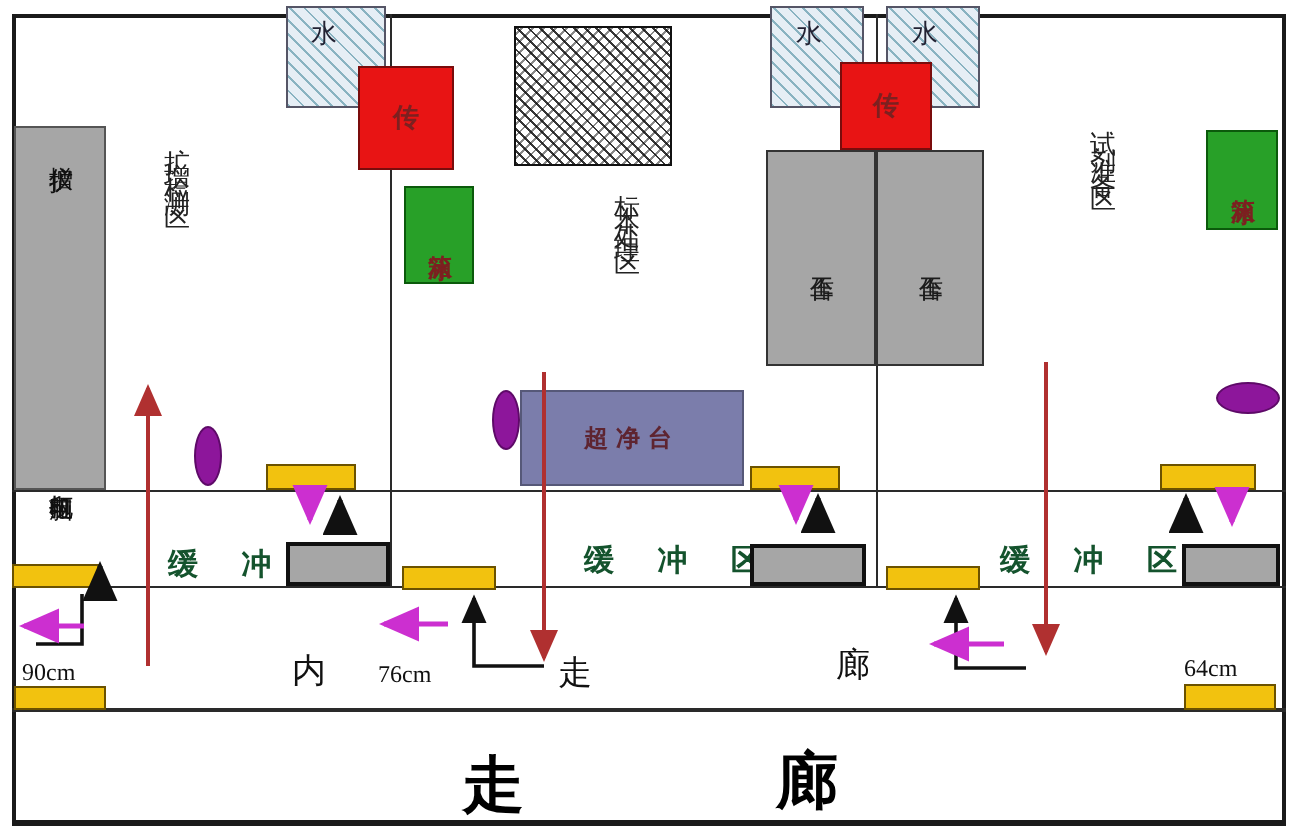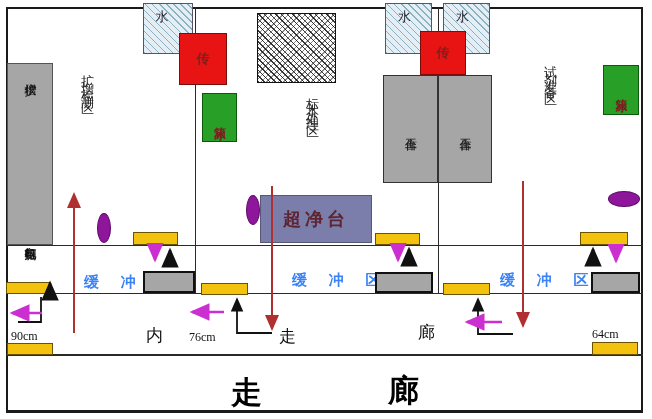--- a/index.html
+++ b/index.html
@@ -28,28 +28,28 @@
       var(--water_bg);
       border:1px solid #556; z-index:2; color:#223; font-size:13px; text-align:center;}
   .hatchbox{background:
       repeating-linear-gradient(45deg, rgba(20,20,20,0.85) 0 1px, rgba(0,0,0,0) 1px 4px),
       repeating-linear-gradient(-45deg, rgba(20,20,20,0.5) 0 1px, rgba(0,0,0,0) 1px 4px),
       #fff;
       border:1px solid #111; z-index:2;}
   .door{background:var(--gold_door); border:1px solid #6b5200; z-index:4;}
   .ellipse{background:var(--purple_ellipse); border:1px solid #5e0a68; border-radius:50%; z-index:3;}
   .slatebox{background:var(--slate_box); border:1px solid #565878; z-index:2; display:flex; align-items:center; justify-content:center;
-      color:#5e2430; font-size:18px; font-weight:bold; letter-spacing:4px;}
+      color:#5e2430; font-size:12px; font-weight:bold; letter-spacing:4px;}
 
   
   .roomlabel{font-size:13px; letter-spacing:7px; color:#222; z-index:2;}
   .benchlabel{display:flex; align-items:center; justify-content:center; color:#1c1c1c; font-size:12px;}
   .instr{display:flex; flex-direction:column; align-items:center; justify-content:space-between;
       padding:10px 0 6px 0; color:#111; font-size:12px;}
-  .buflabel{font-size:15px; letter-spacing:9px; color:#3b82f6; z-index:2; font-weight:bold;}
+  .buflabel{font-size:15px; letter-spacing:9px; color:#14532d; z-index:2; font-weight:bold;}
   .char17{font-size:17px; color:#111; z-index:2;}
   .char31{font-size:31px; font-weight:bold; color:#000; z-index:2;}
   .dim{font-size:12px; color:#111; z-index:5;}
   #arrow-layer{position:absolute; left:0; top:0; width:652px; height:419px; z-index:6; pointer-events:none;}
 </style>
 </head>
 <body>
 
 <div id="canvas">
 

